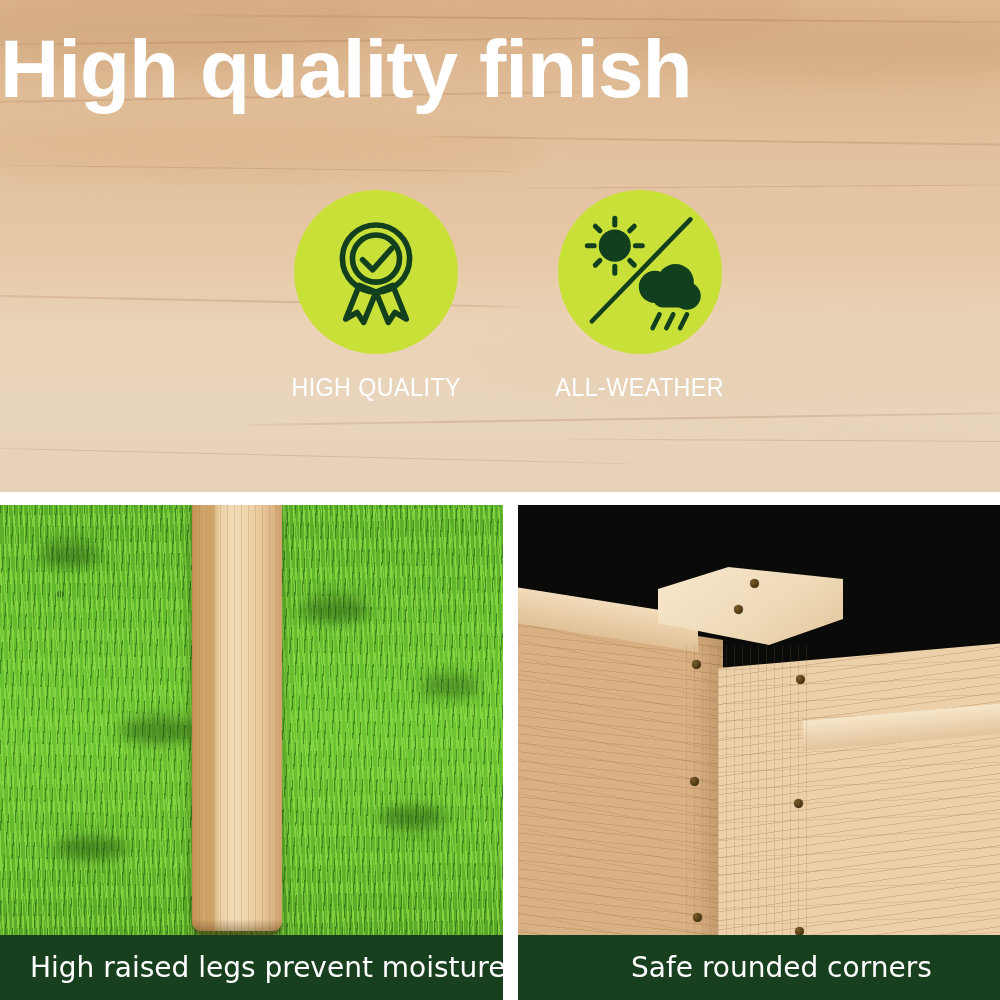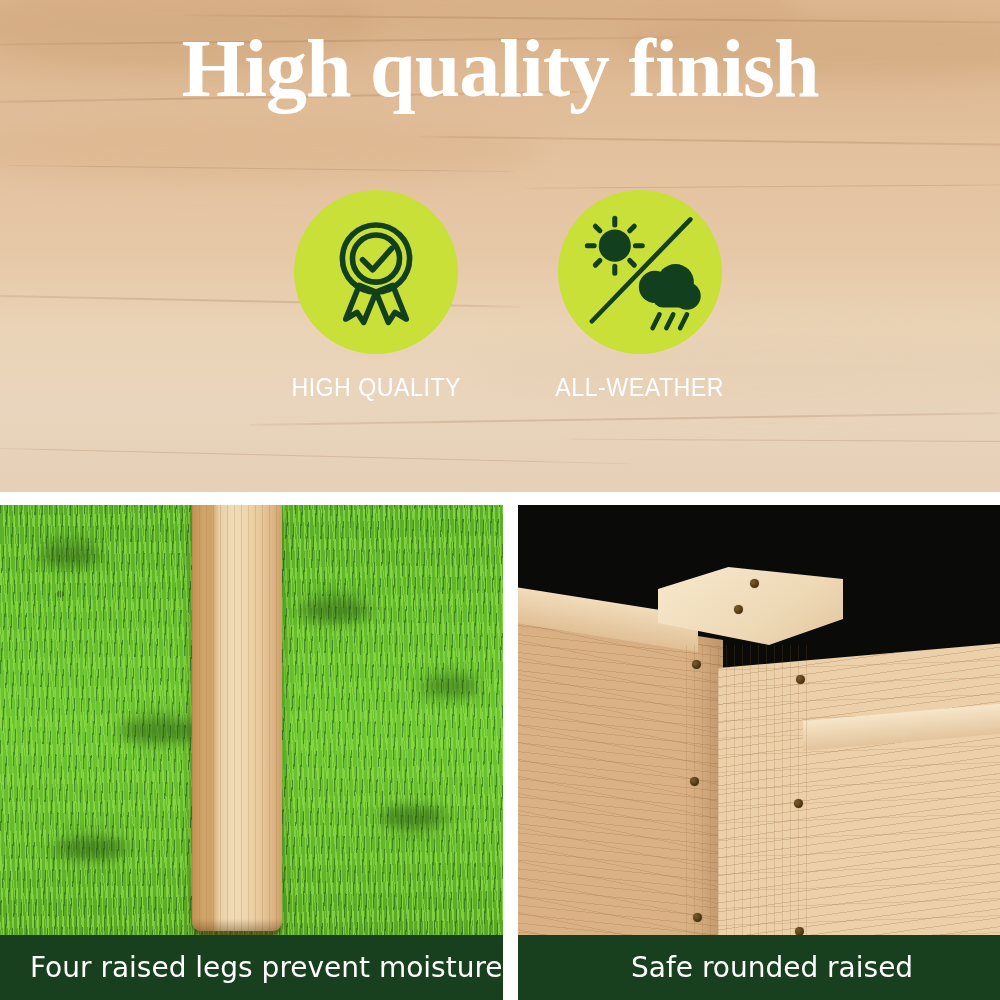--- a/index.html
+++ b/index.html
@@ -59,23 +59,23 @@
     background:
       radial-gradient(circle at 40% 40%, #8a5a33 0%, #a9семь 0%, #9c6a3f 35%, #c39a6e 70%, rgba(195,154,110,0) 100%);
     filter: blur(.6px);
   }
 
   .headline {
     position: absolute;
     left: 0;
     top: 26px;
     width: 1000px;
-    text-align: center;
+    text-align: left;
     color: #ffffff;
-    font-family: Liberation Serif, serif;
+    font-family: Liberation Sans, sans-serif;
     font-weight: bold;
     font-size: 82px;
     letter-spacing: -1px;
     line-height: 1.05;
     white-space: nowrap;
   }
 
   .badges {
     position: absolute;
     left: 8px;
@@ -361,21 +361,21 @@
       <div class="grass-dark" style="left:120px; top:210px; width:80px; height:30px;"></div>
       <div class="grass-dark" style="left:380px; top:300px; width:66px; height:26px;"></div>
       <div class="grass-dark" style="left:55px;  top:330px; width:72px; height:26px;"></div>
       <div class="grass-dark" style="left:420px; top:170px; width:60px; height:22px;"></div>
     </div>
     <div class="leg">
       <div class="leg-grain"></div>
     </div>
     <div class="leg-foot"></div>
     <div class="caption caption-left" style="top:430px; left:0; width:503px;">
-      <span class="caption-text">Four raised legs prevent moisture</span>
+      <span class="caption-text">High raised legs prevent moisture</span>
     </div>
   </div>
 
   <div class="panel panel-right">
     <div class="corner-scene">
       <div class="wood-face face-left"></div>
       <div class="top-rail-left"></div>
       <div class="wood-face face-right"></div>
       <div class="top-rail-right"></div>
       <div class="corner-post"></div>
@@ -385,20 +385,20 @@
         <div class="screw" style="left:216px; top:100px;"></div>
         <div class="screw" style="left:174px; top:155px;"></div>
         <div class="screw" style="left:172px; top:272px;"></div>
         <div class="screw" style="left:175px; top:408px;"></div>
         <div class="screw" style="left:278px; top:170px;"></div>
         <div class="screw" style="left:276px; top:294px;"></div>
         <div class="screw" style="left:277px; top:422px;"></div>
       </div>
     </div>
     <div class="caption caption-right" style="top:430px; left:0; width:482px;">
-      <span class="caption-text">Safe rounded raised</span>
+      <span class="caption-text">Safe rounded corners</span>
     </div>
   </div>
 
   <div class="gap-h"></div>
   <div class="gap-v"></div>
 
 </div>
 
 </body></html>

